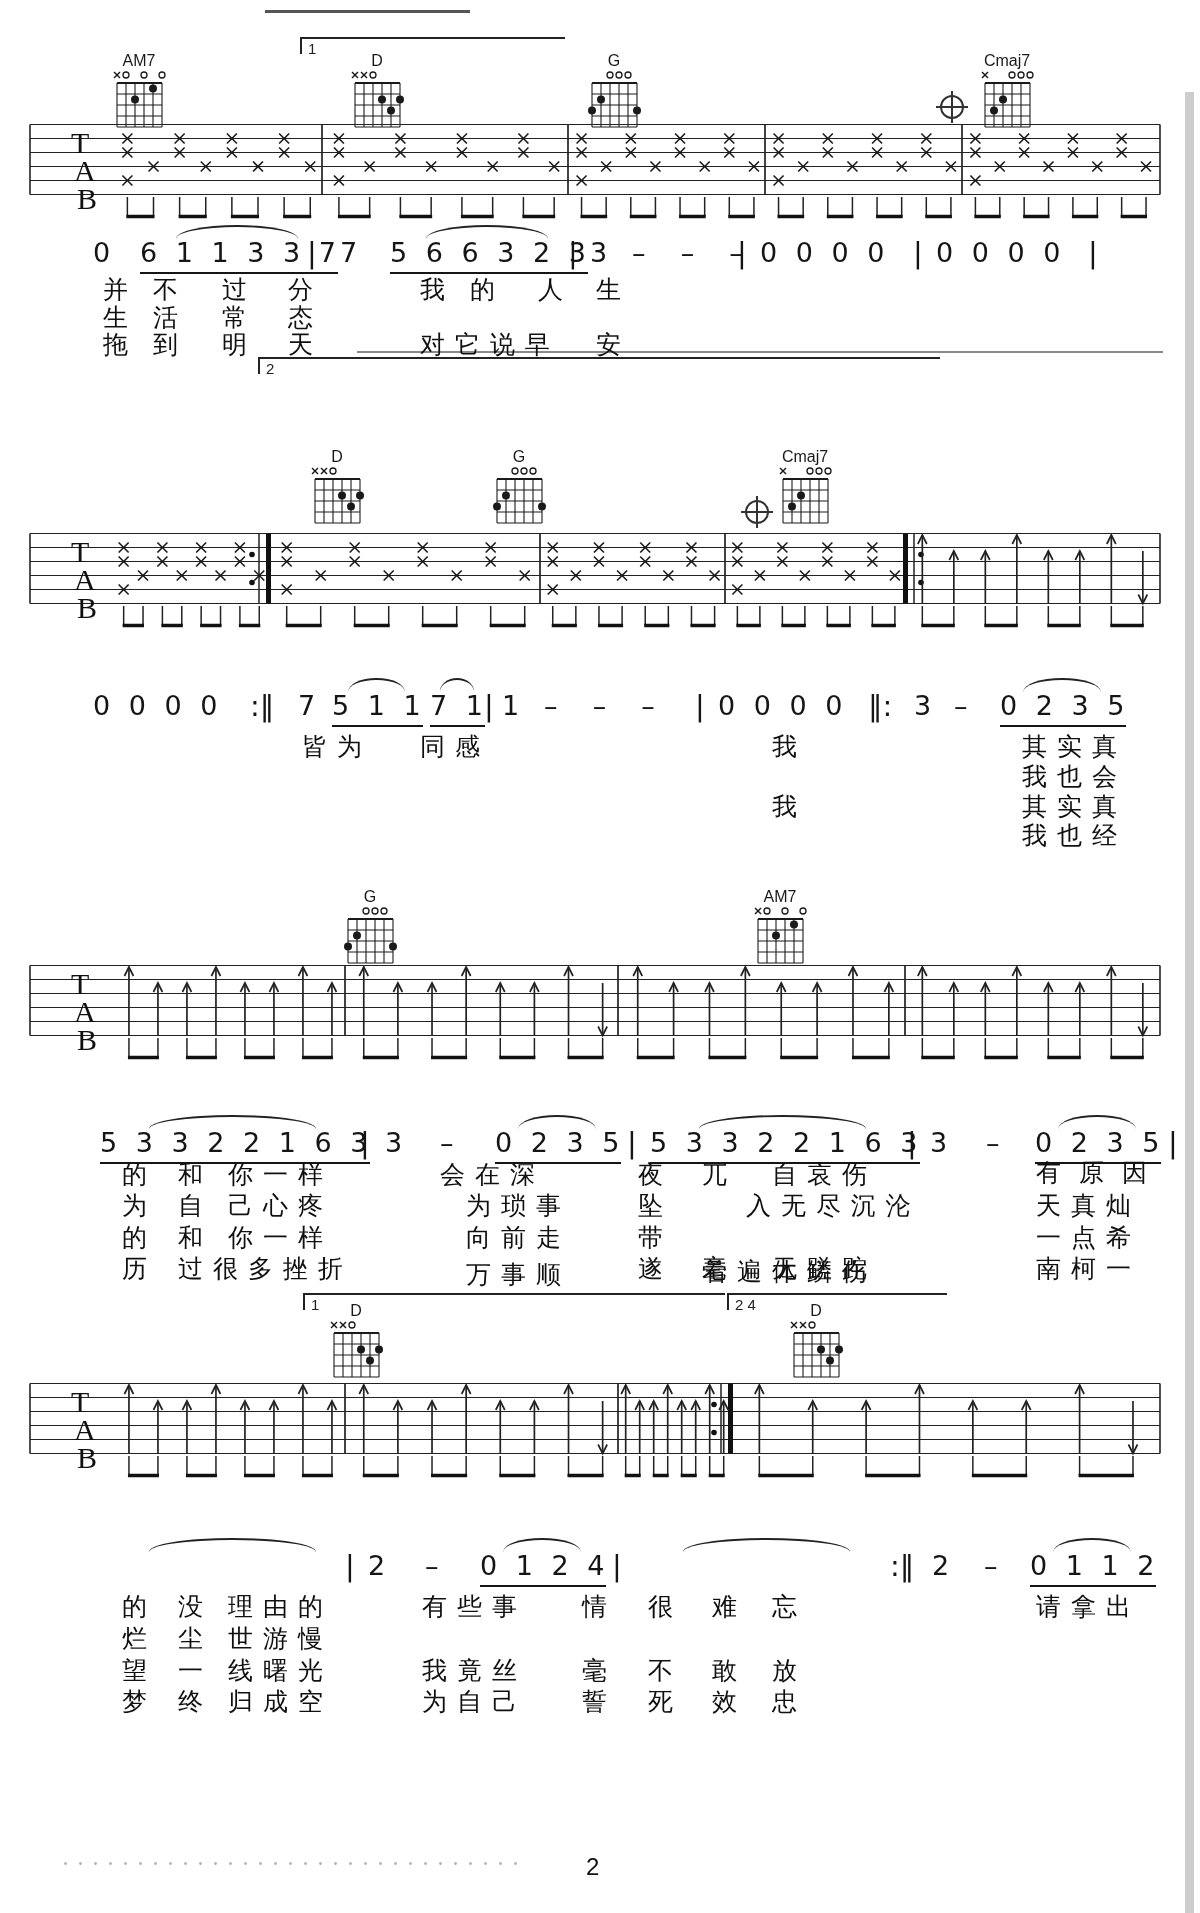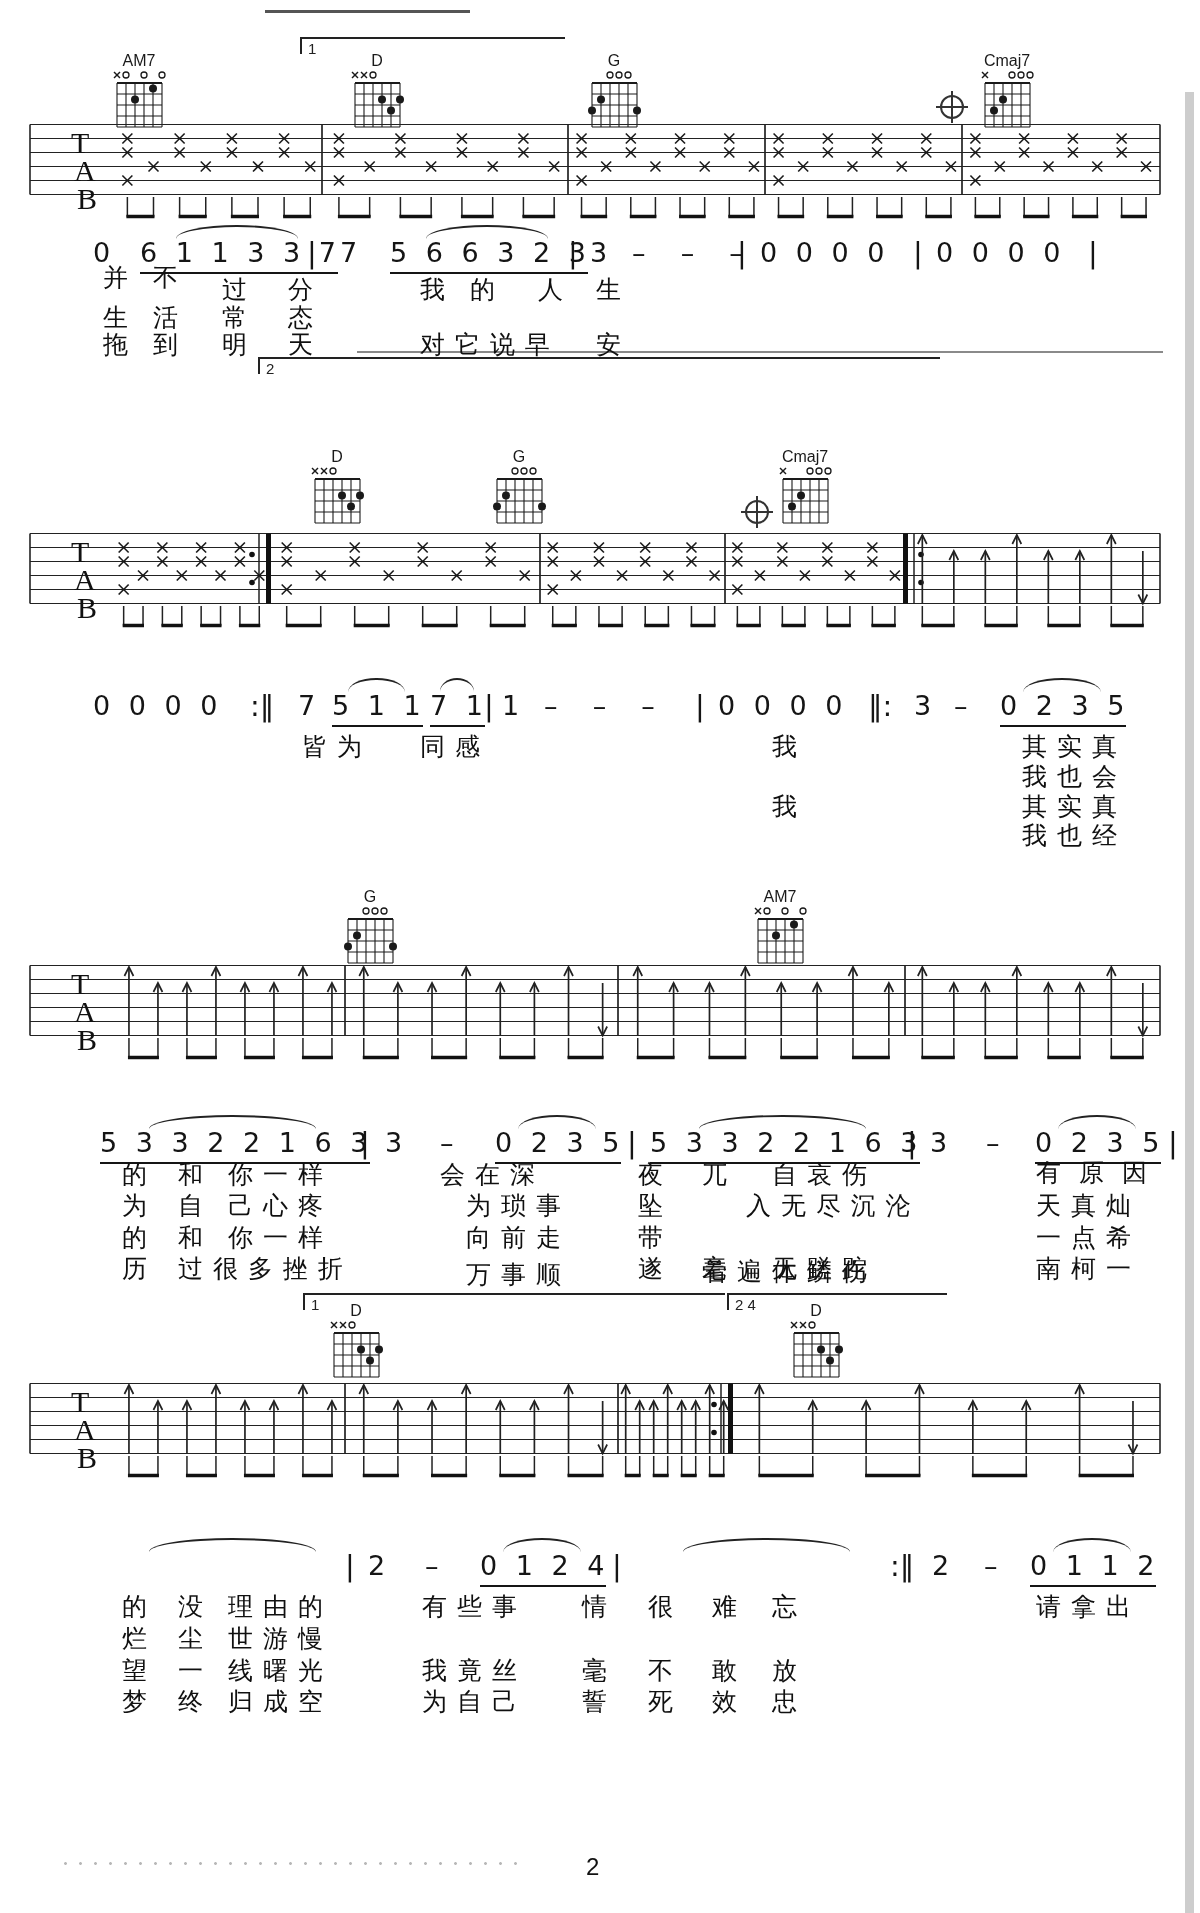--- a/index.html
+++ b/index.html
@@ -335,21 +335,21 @@
     <div class="seg u" style="left: 390px; top: 238px;">5 6 6 3 2 3</div>
     <div class="arc" style="left: 425.64px; top: 225px; width: 122.76px;"></div>
     <div class="seg bar" style="left: 568px; top: 238px;">|</div>
     <div class="seg" style="left: 590px; top: 238px;">3</div>
     <div class="seg" style="left: 632px; top: 238px;">–  –  –</div>
     <div class="seg bar" style="left: 737px; top: 238px;">|</div>
     <div class="seg" style="left: 760px; top: 238px;">0 0 0 0</div>
     <div class="seg bar" style="left: 913px; top: 238px;">|</div>
     <div class="seg" style="left: 936px; top: 238px;">0 0 0 0</div>
     <div class="seg bar" style="left: 1088px; top: 238px;">|</div>
-    <div class="lyr" style="left: 103px; top: 264px;">并　不</div>
+    <div class="lyr" style="left: 103px; top: 276px;">并　不</div>
     <div class="lyr" style="left: 222px; top: 276px;">过</div>
     <div class="lyr" style="left: 288px; top: 276px;">分</div>
     <div class="lyr" style="left: 420px; top: 276px;">我　的</div>
     <div class="lyr" style="left: 538px; top: 276px;">人</div>
     <div class="lyr" style="left: 596px; top: 276px;">生</div>
     <div class="lyr" style="left: 103px; top: 304px;">生　活</div>
     <div class="lyr" style="left: 222px; top: 304px;">常</div>
     <div class="lyr" style="left: 288px; top: 304px;">态</div>
     <div class="lyr" style="left: 103px; top: 331px;">拖　到</div>
     <div class="lyr" style="left: 222px; top: 331px;">明</div>

